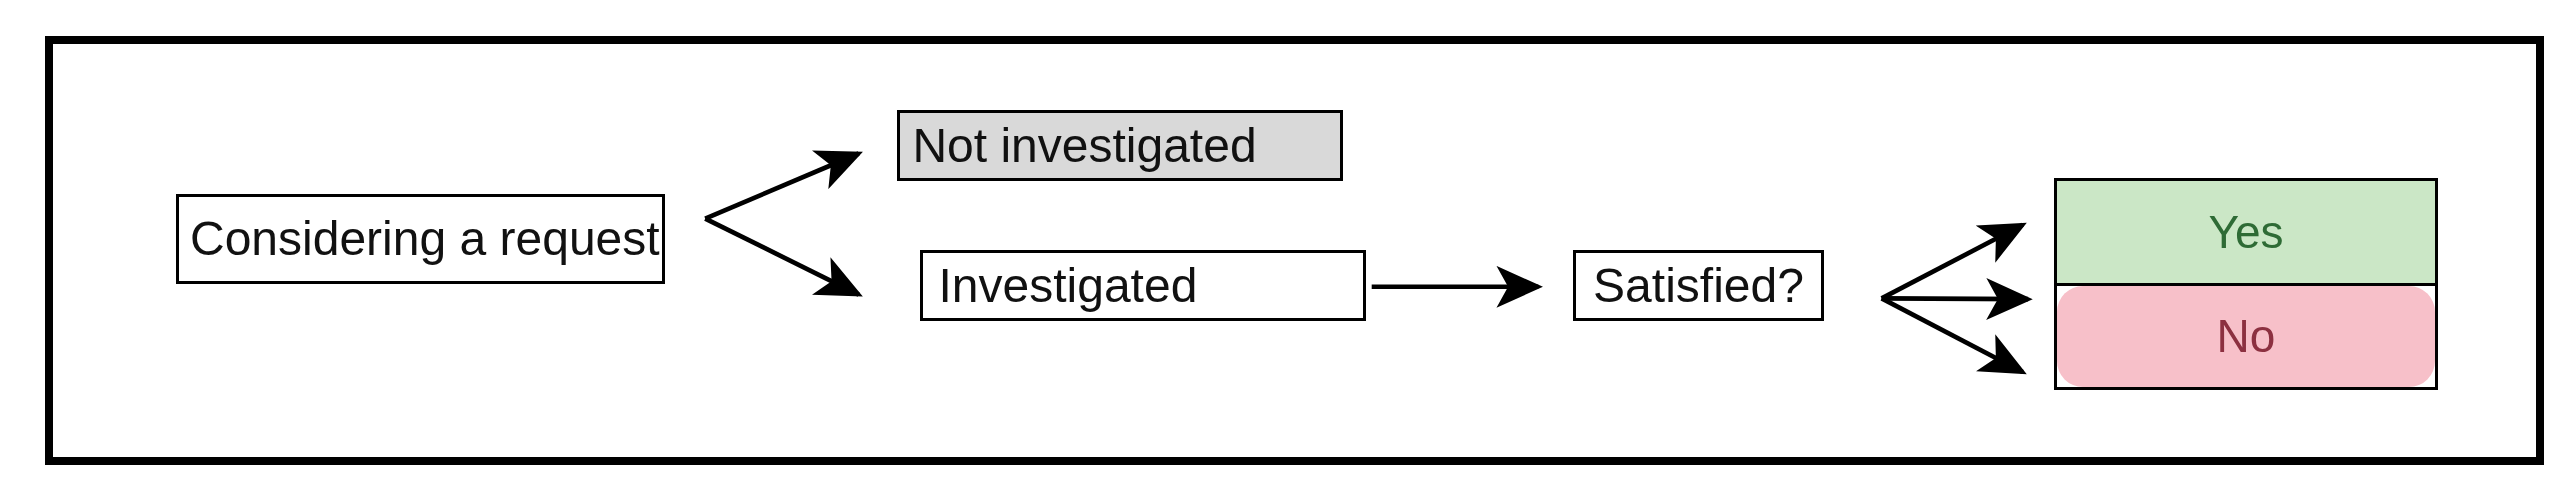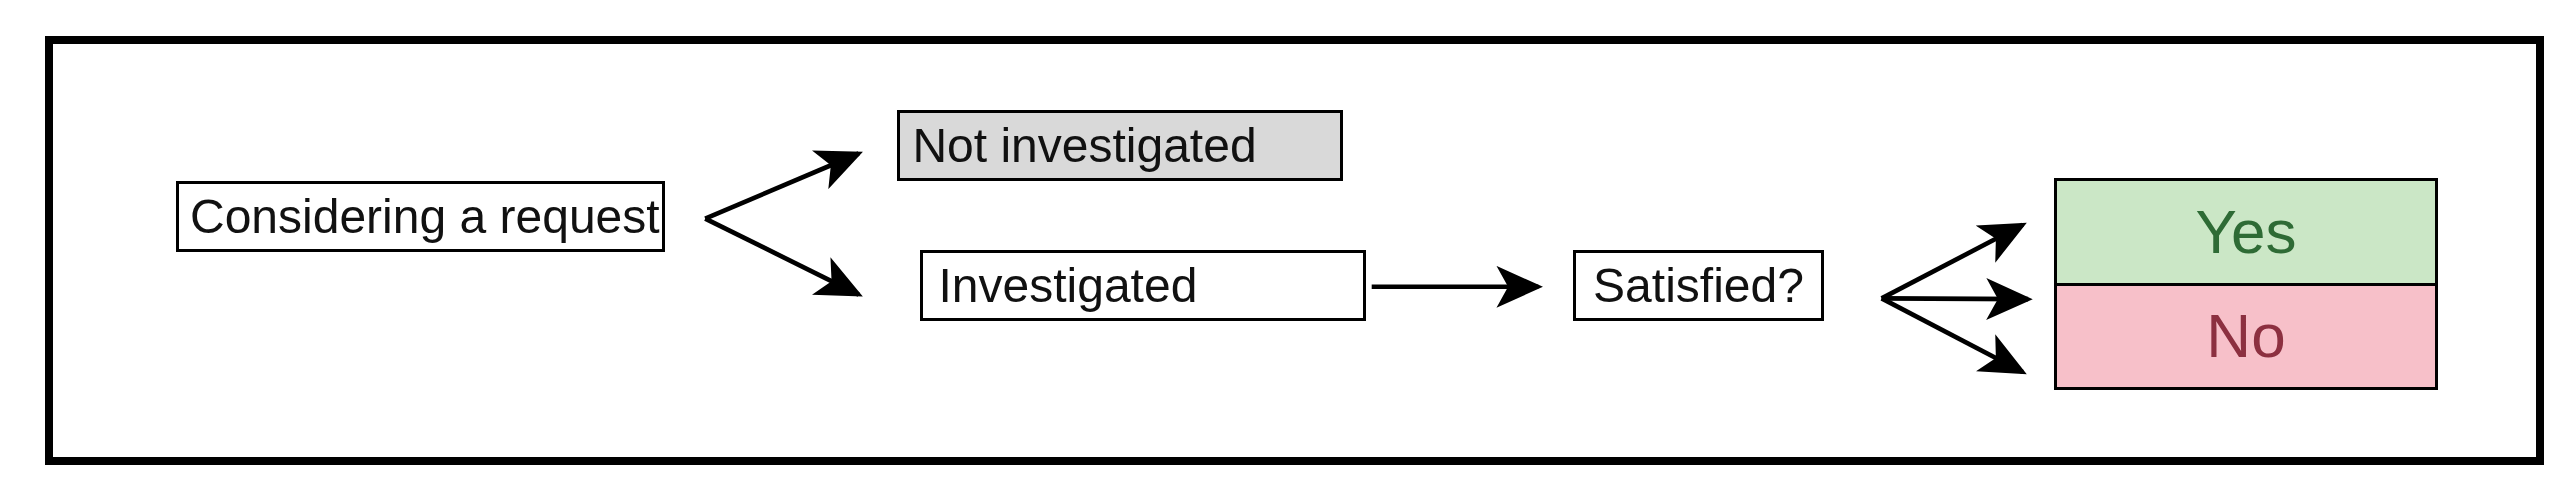--- a/index.html
+++ b/index.html
@@ -39,22 +39,22 @@
     background: #ffffff;
     color: #111111;
     font-size: 48px;
     line-height: 1;
     display: flex;
     align-items: center;
     white-space: nowrap;
     overflow: hidden;
   }
   .node-considering {
-    left: 176px; top: 181px;
-    width: 489px; height: 71px;
+    left: 176px; top: 194px;
+    width: 489px; height: 90px;
     padding-left: 11px;
   }
   .node-not-investigated {
     left: 897px; top: 110px;
     width: 446px; height: 71px;
     padding-left: 12.4px;
     background: #d9d9d9;
   }
   .node-investigated {
     left: 897px; top: 250px;
@@ -74,26 +74,26 @@
     box-sizing: border-box;
     border: 3.9px solid #000000;
     display: flex;
     flex-direction: column;
   }
   .outcome {
     flex: 1 1 0;
     display: flex;
     align-items: center;
     justify-content: center;
-    font-size: 62px;
+    font-size: 46px;
     line-height: 1;
     white-space: nowrap;
     border-bottom: 3.9px solid #000000;
   }
-  .outcome:last-child { border-bottom: none; }
+  .outcome:last-child { border-bottom: none; border-radius: 26px; }
   .outcome-yes  { background: #cbe7c6; color: #2e6b35; }
   .outcome-nc   { background: #f6dc87; color: #7e6b1e; }
   .outcome-no   { background: #f7c0c9; color: #8c3040; }
 </style>
 </head>
 <body>
 
 <div class="canvas">
 
   <div class="outer-frame"></div>

